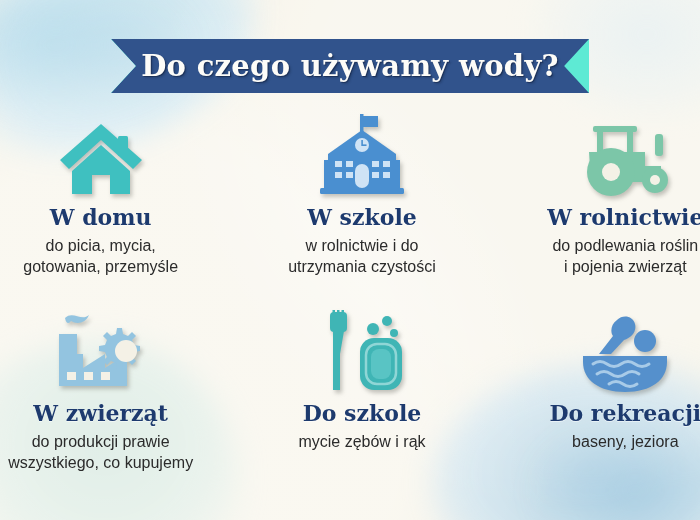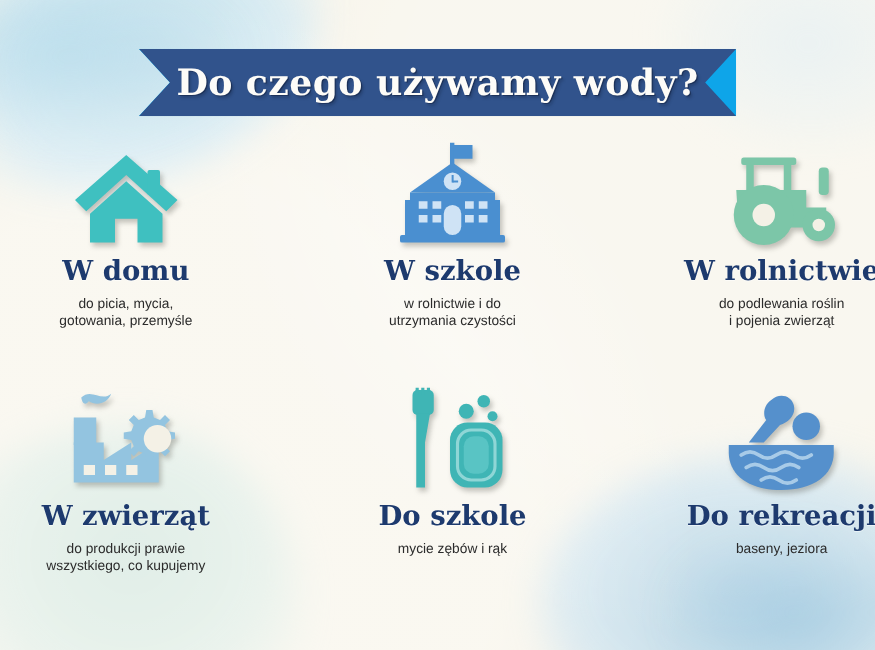--- a/index.html
+++ b/index.html
@@ -53,21 +53,21 @@
       radial-gradient(circle at 80% 20%, rgba(255,255,255,.3) 0 35%, rgba(255,255,255,0) 58%);
   }
 
   
   .banner-wrap{
     position:absolute;left:0;right:0;top:38px;height:56px;
     display:flex;align-items:center;justify-content:center;
   }
   .ribbon{
     position:relative;width:478px;height:54px;
-    background:#0ea5e9;
+    background:#5eead4;
     color:#ffffff;
     display:flex;align-items:center;justify-content:center;
     clip-path:polygon(0 0, 100% 0, 100% 100%, 0 100%, 5.2% 50%);
     box-shadow:0 6px 9px rgba(60,60,60,.28);
   }
   .ribbon::after{content:"";}
   .ribbon-inner{
     position:absolute;inset:0;
     background:#31538c;
     clip-path:polygon(0 0, 100% 0, 94.8% 50%, 100% 100%, 0 100%, 5.2% 50%);
@@ -113,21 +113,21 @@
     font-weight:bold;
     font-size:22px;
     color:#1d3a6e;
     line-height:1.05;
     margin:2px 0 7px;
     white-space:nowrap;
     text-shadow:0 1px 0 rgba(255,255,255,.5);
   }
   .cell-desc{
     font-family:"Liberation Sans", sans-serif;
-    font-size:11px;
+    font-size:16px;
     color:#2b2b2b;
     line-height:1.28;
     white-space:nowrap;
   }
   .cell-desc span{display:block;}
 </style>
 </head>
 <body>
 
 <div class="bg-layer">

